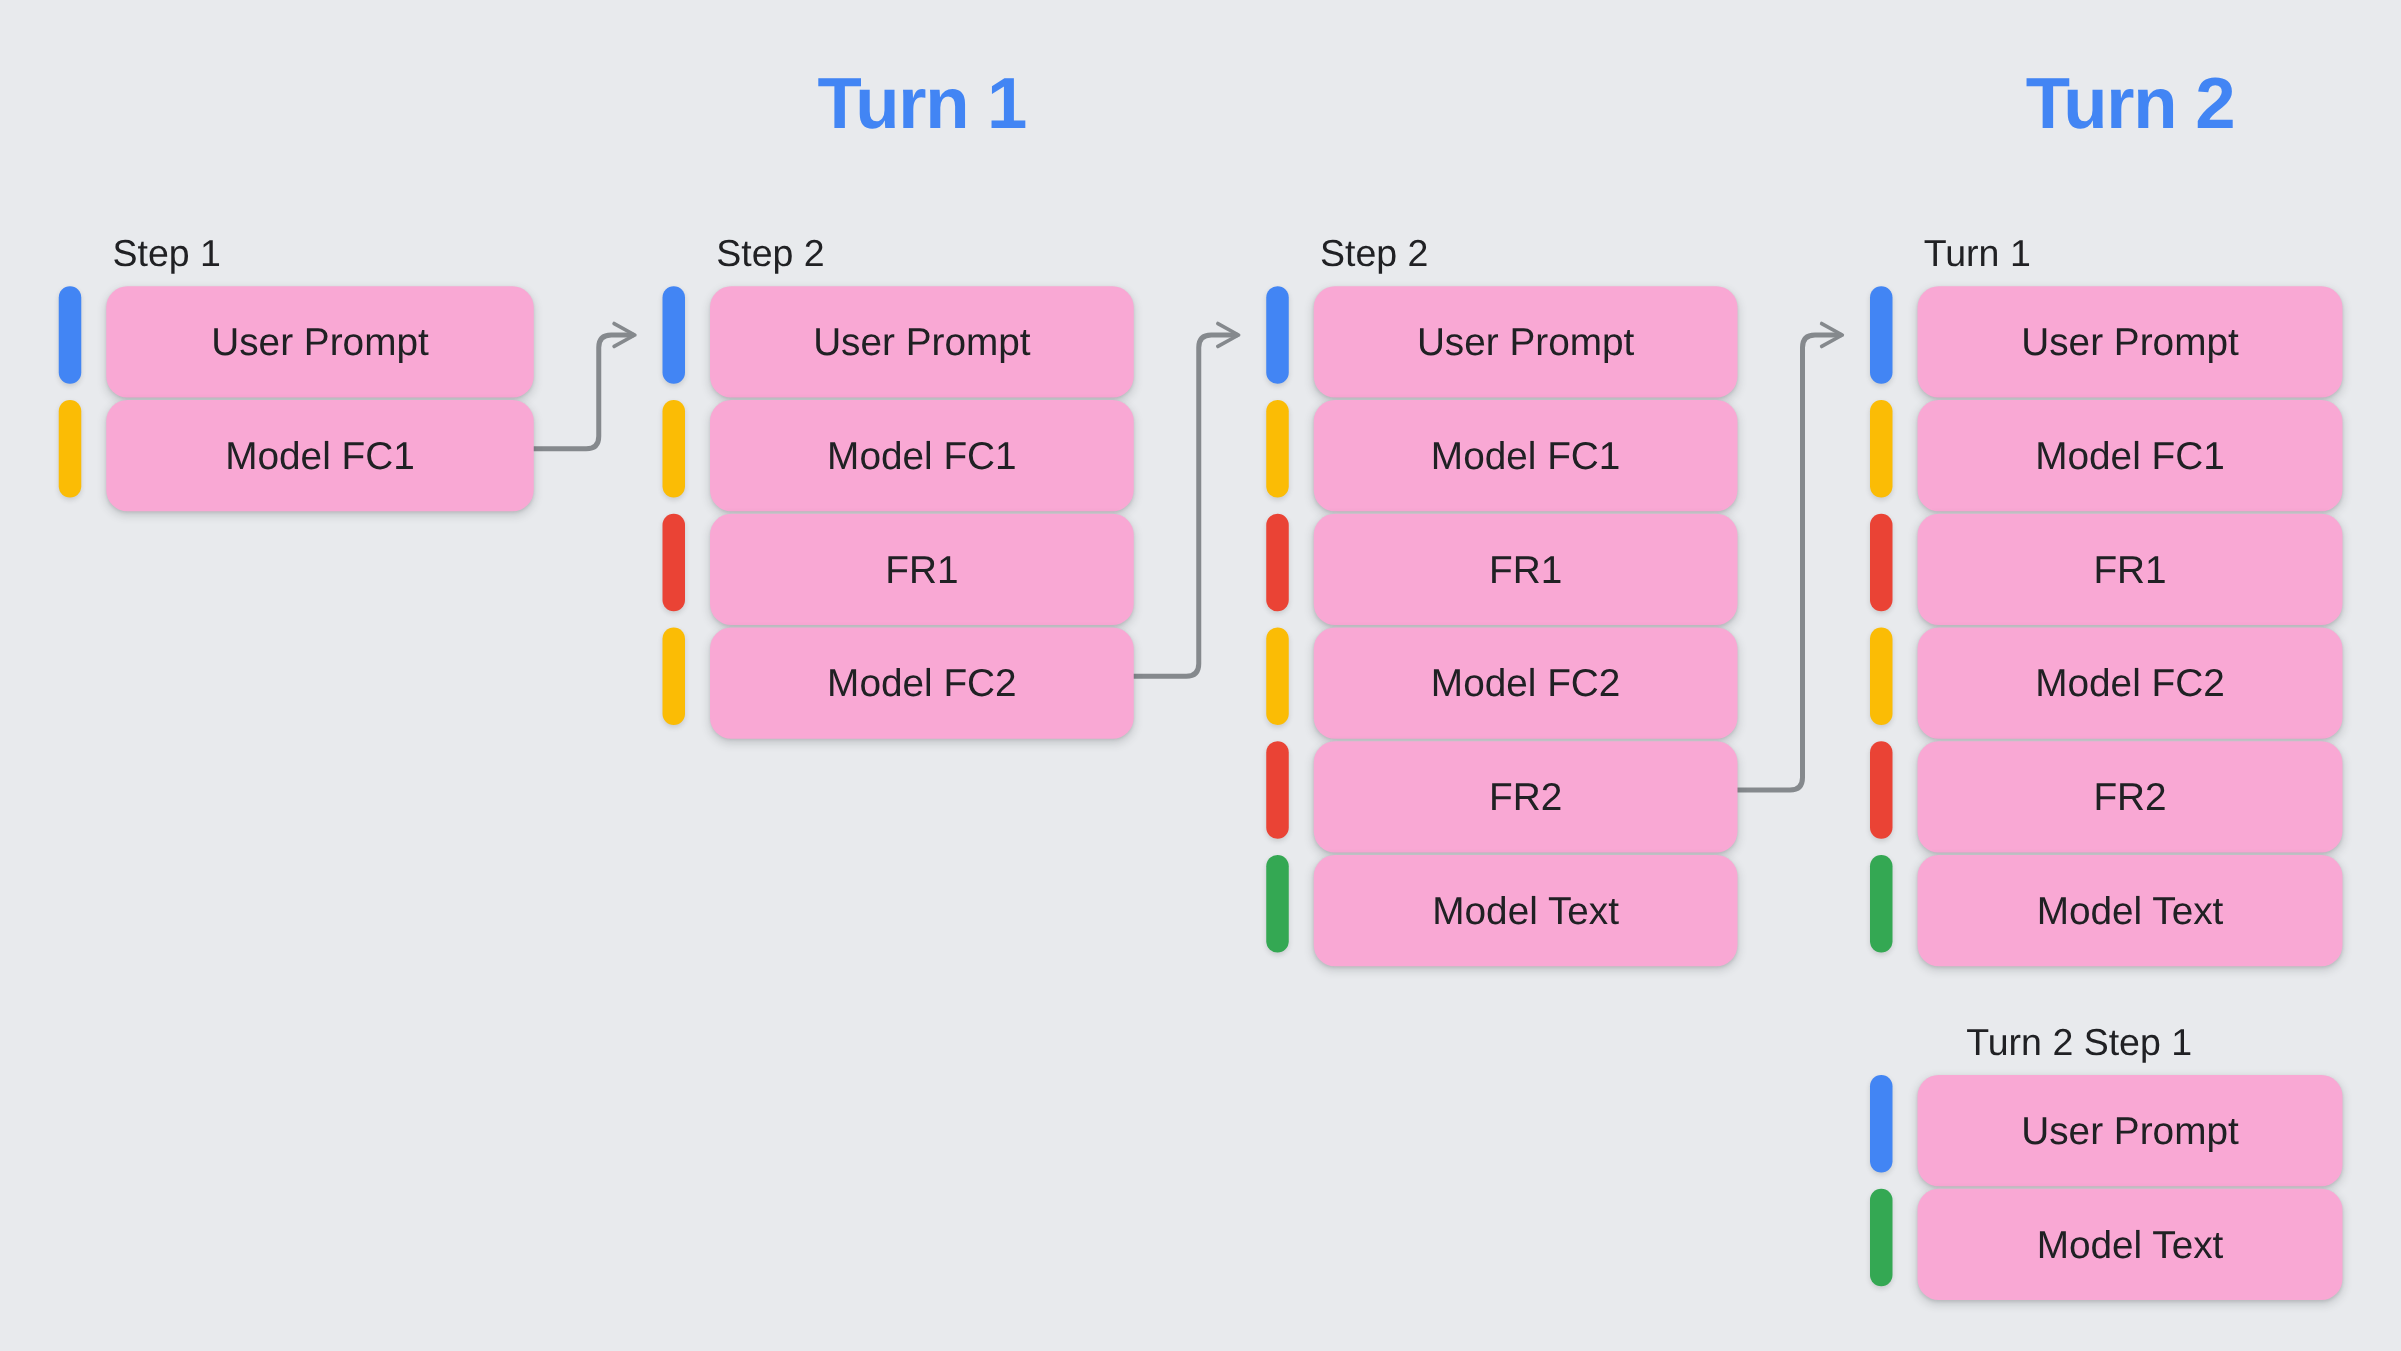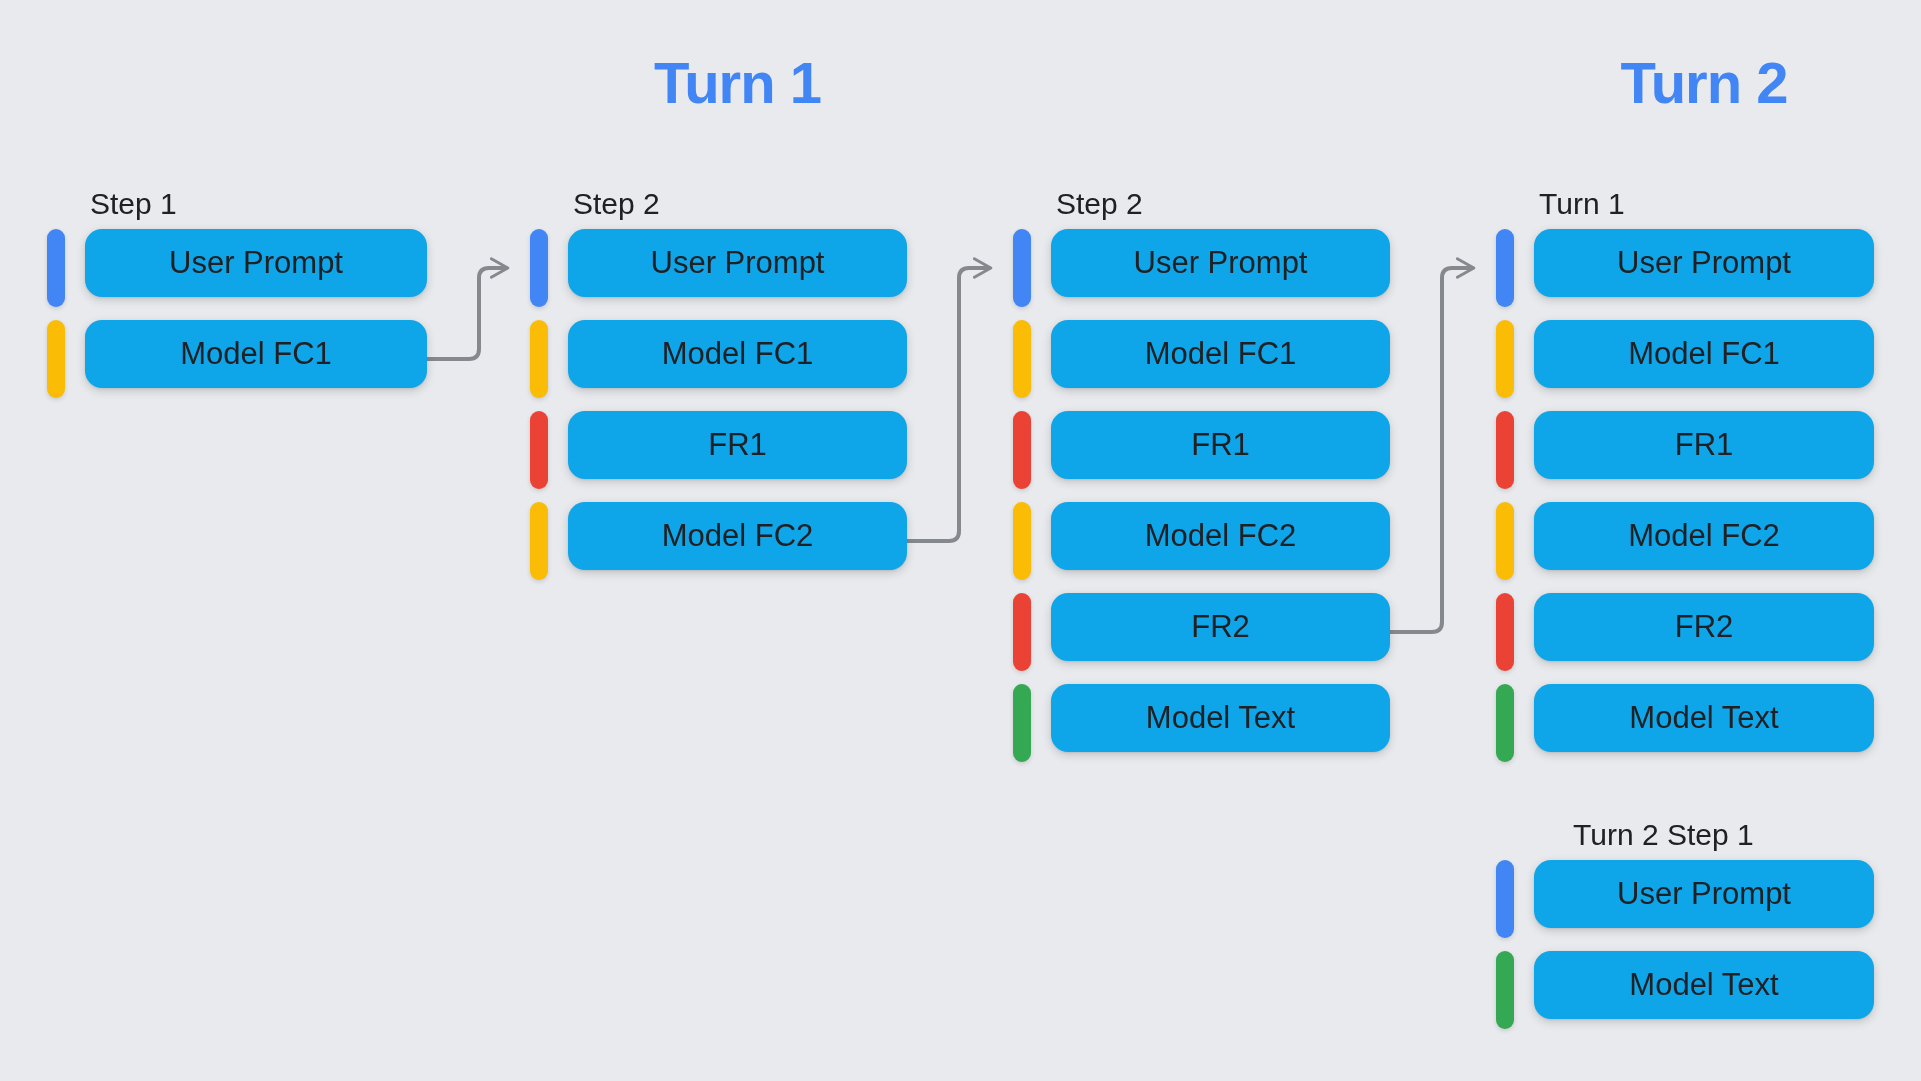--- a/index.html
+++ b/index.html
@@ -38,22 +38,22 @@
   }
   .type-bar {
     position: absolute;
     width: 18px;
     height: 78px;
     border-radius: 9px;
     box-shadow: 0 2px 4px rgba(60,64,67,0.18);
   }
   .msg-box {
     position: absolute;
-    height: 68px;
-    background: #0ea5e9;
+    height: 89px;
+    background: #f9a8d4;
     border-radius: 17px;
     box-shadow: 0 3px 8px rgba(60,64,67,0.22), 0 1px 2px rgba(60,64,67,0.10);
     display: flex;
     align-items: center;
     justify-content: center;
   }
   .msg-box span {
     font-size: 31px;
     color: #202124;
     white-space: nowrap;

